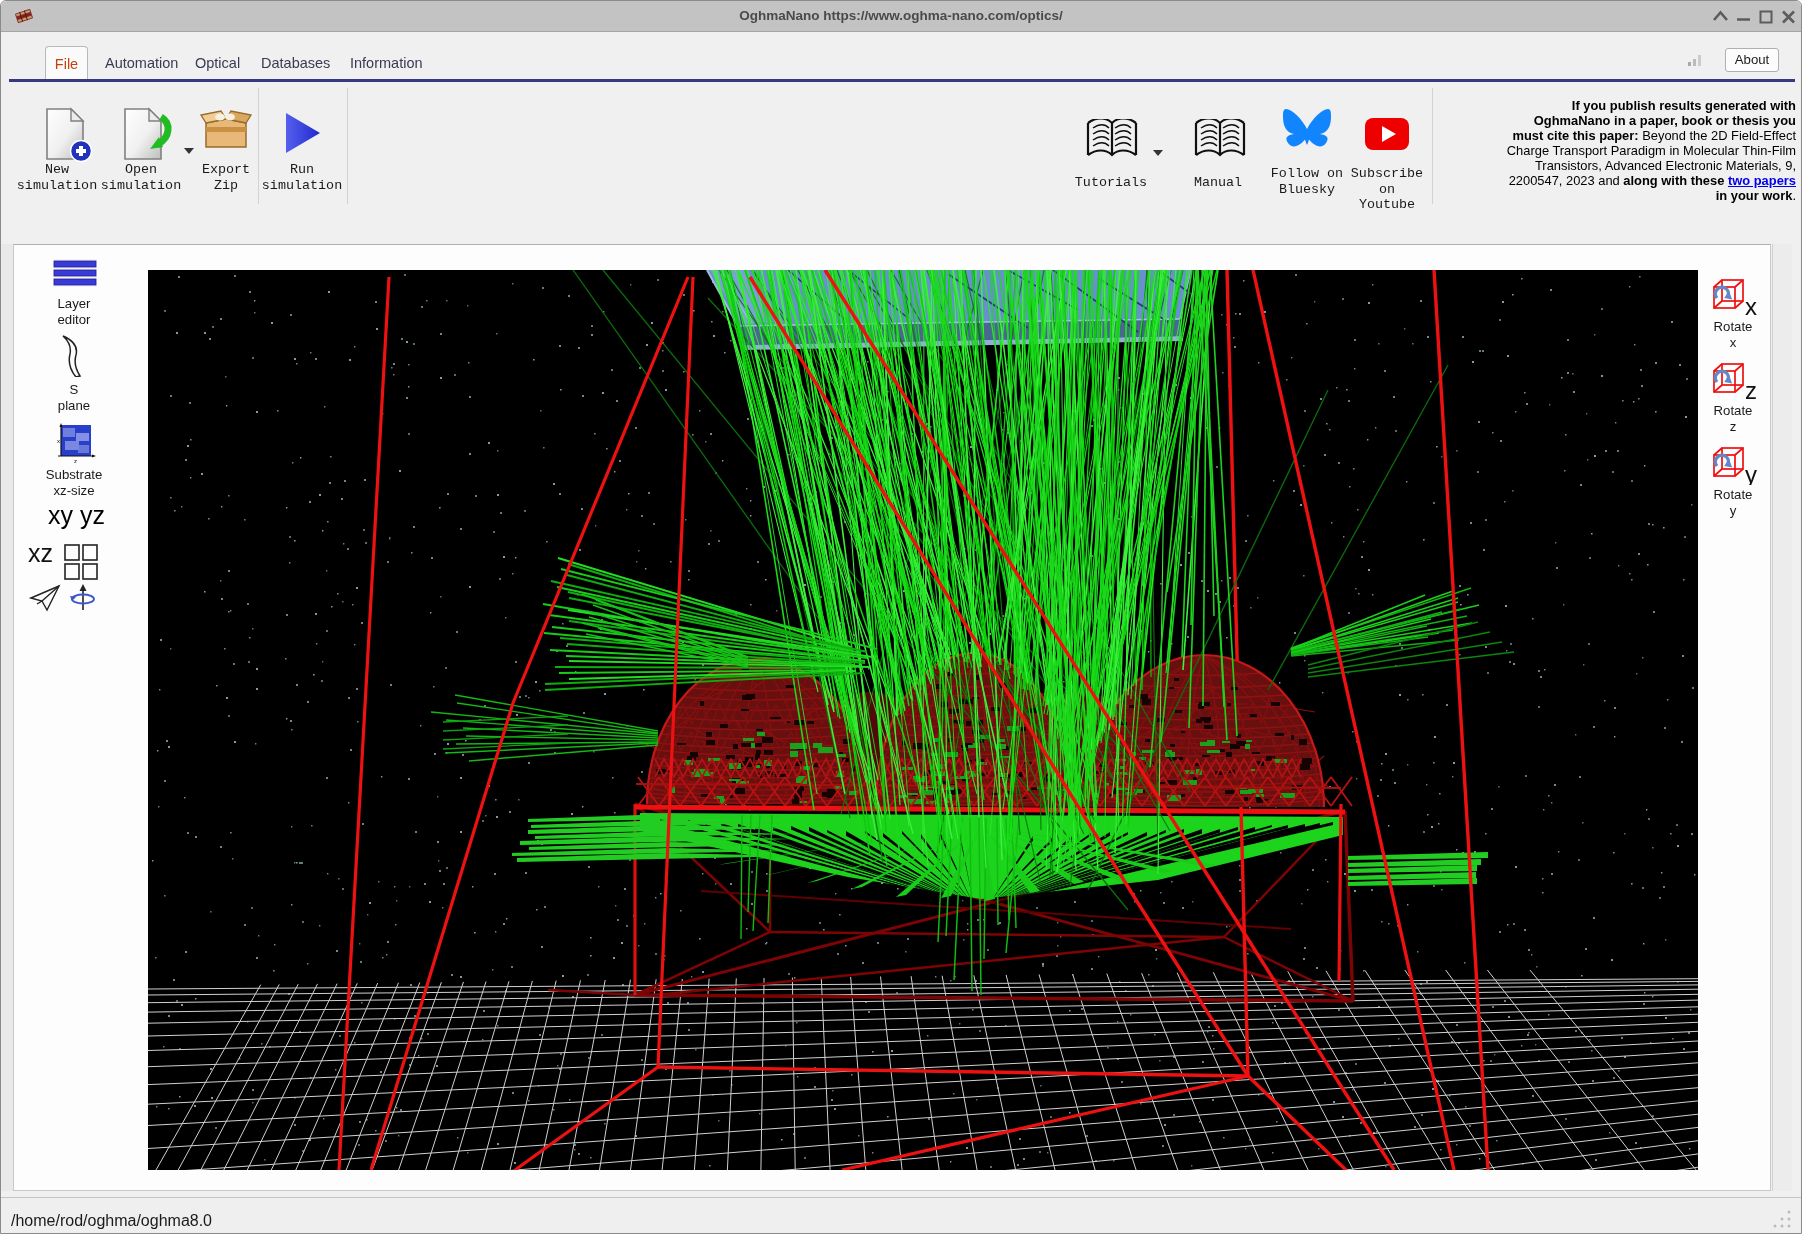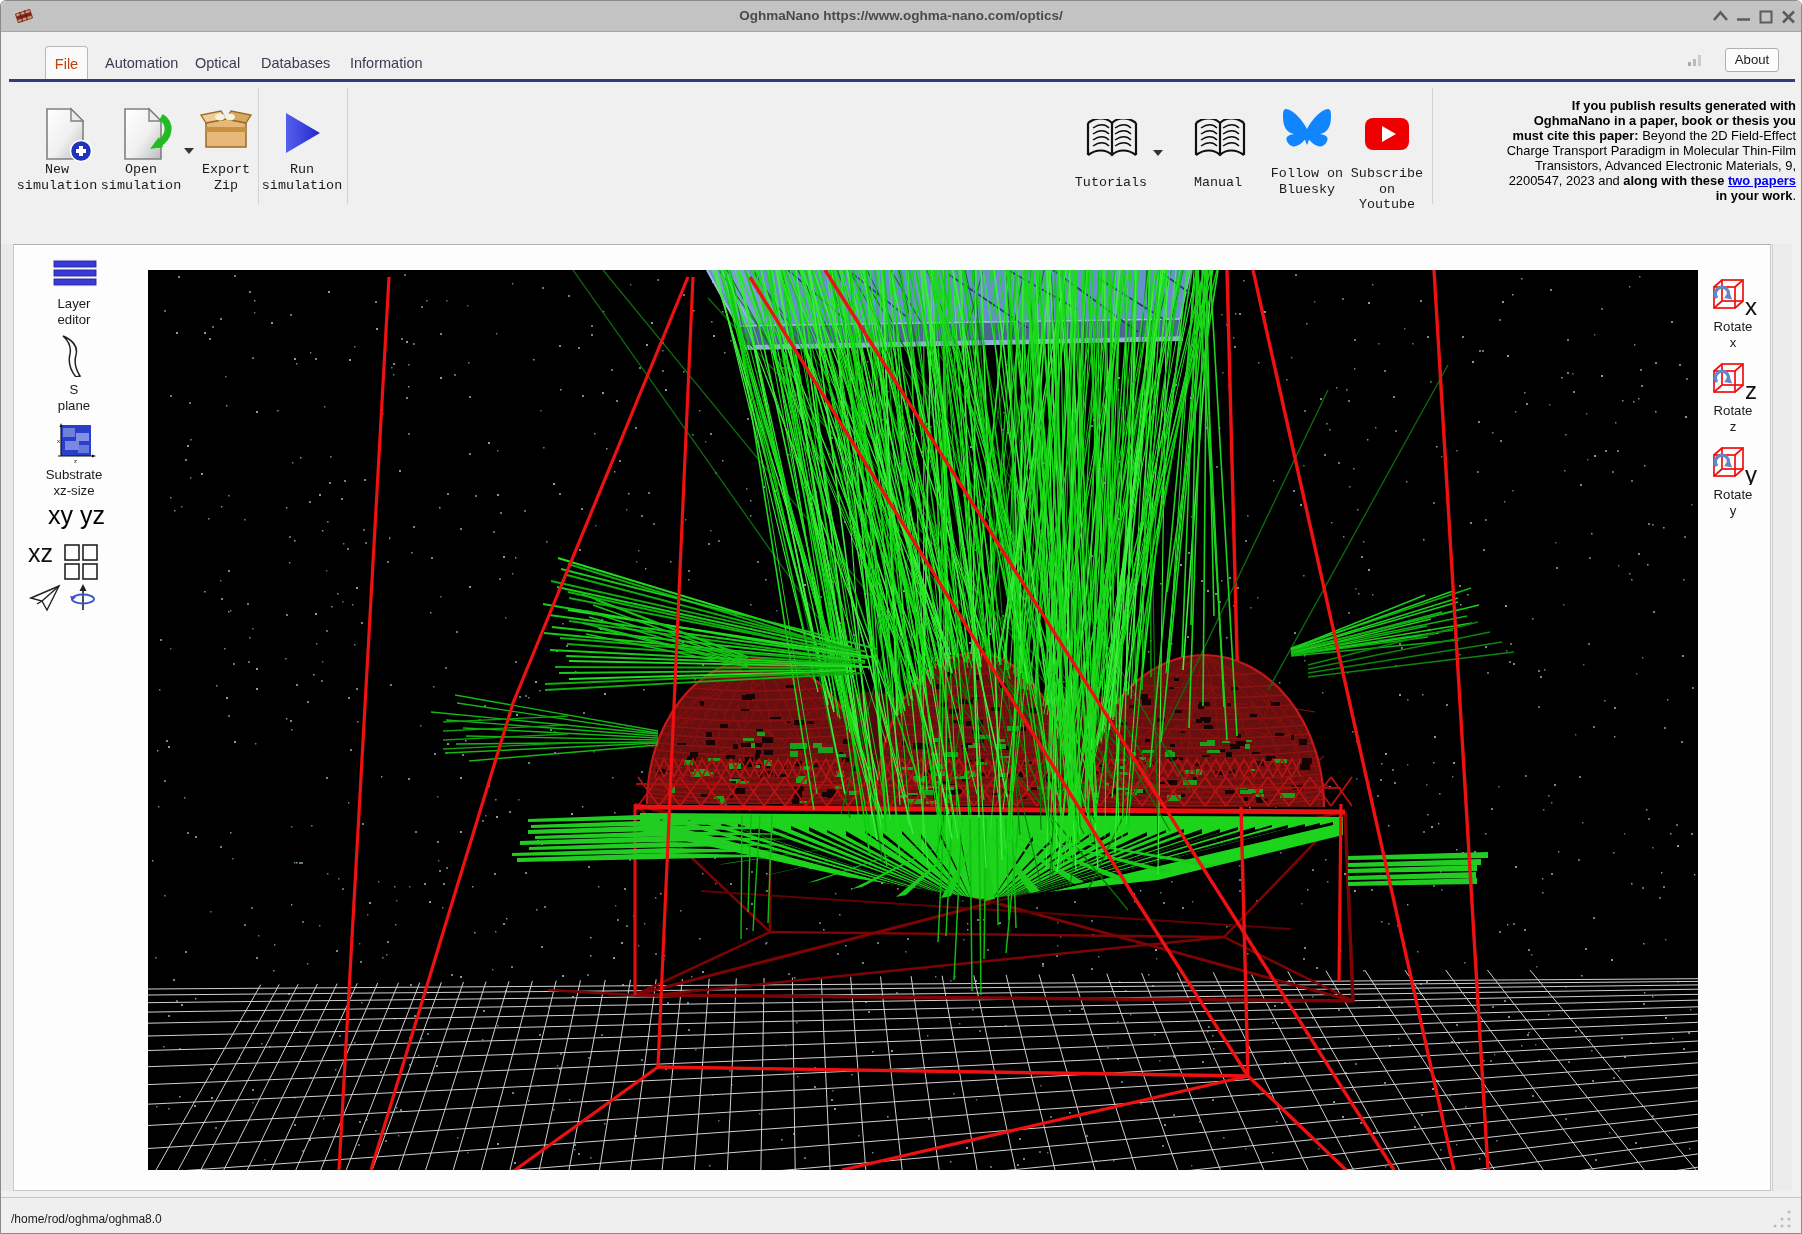--- a/index.html
+++ b/index.html
@@ -30,21 +30,21 @@
   border:1px solid #8a8a8a; text-align:center; font-size:13.5px; color:#2b2b48; padding-top:4px; }
 #tab2line { position:absolute; left:18px; top:33px; width:124px; height:3px; background:#4a4d9e; }
 #content { position:absolute; left:12px; top:243px; width:1758px; height:947px; background:#fdfdfd;
   border:1px solid #c8c8c8; border-top:1px solid #b0b0b0; }
 #leftstrip { position:absolute; left:0; top:243px; width:12px; height:947px; background:#e9e9e9; }
 #rightstrip { position:absolute; left:1771px; top:243px; width:20px; height:947px; background:#ececec;
   border-left:1px solid #d0d0d0; }
 .licon-label { position:absolute; font-size:13.2px; color:#1a1a1a; text-align:center; line-height:16px; }
 #statusbar { position:absolute; left:0; top:1196px; width:100%; height:38px; background:#efefef;
   border-top:1px solid #c4c4c4; }
-#statustext { position:absolute; left:10px; top:14px; font-size:12px; color:#1a1a1a; }
+#statustext { position:absolute; left:10px; top:14px; font-size:16px; color:#1a1a1a; }
 svg { display:block; }
 .abs { position:absolute; }
 </style>
 </head>
 <body>
 <div id="win">
   <div id="titlebar">
     <div id="appicon">
         <svg width="20" height="20" viewBox="0 0 20 20">
 <g transform="rotate(-18 10 10)">

